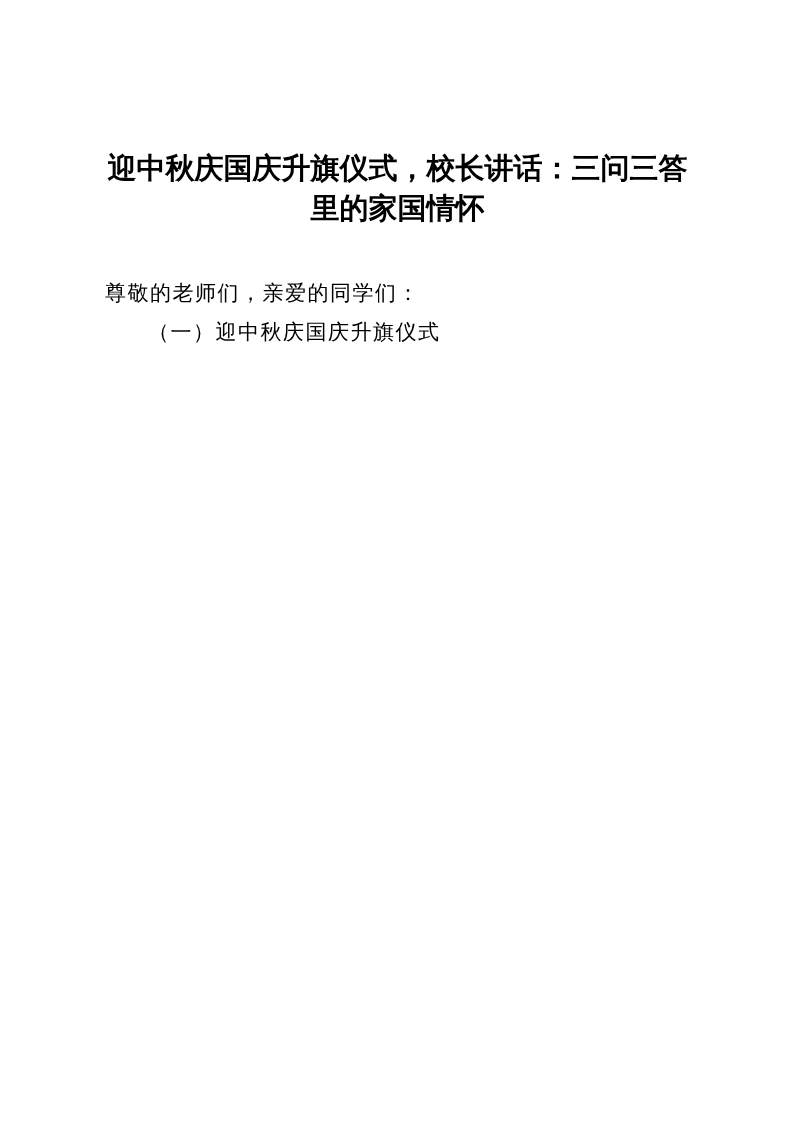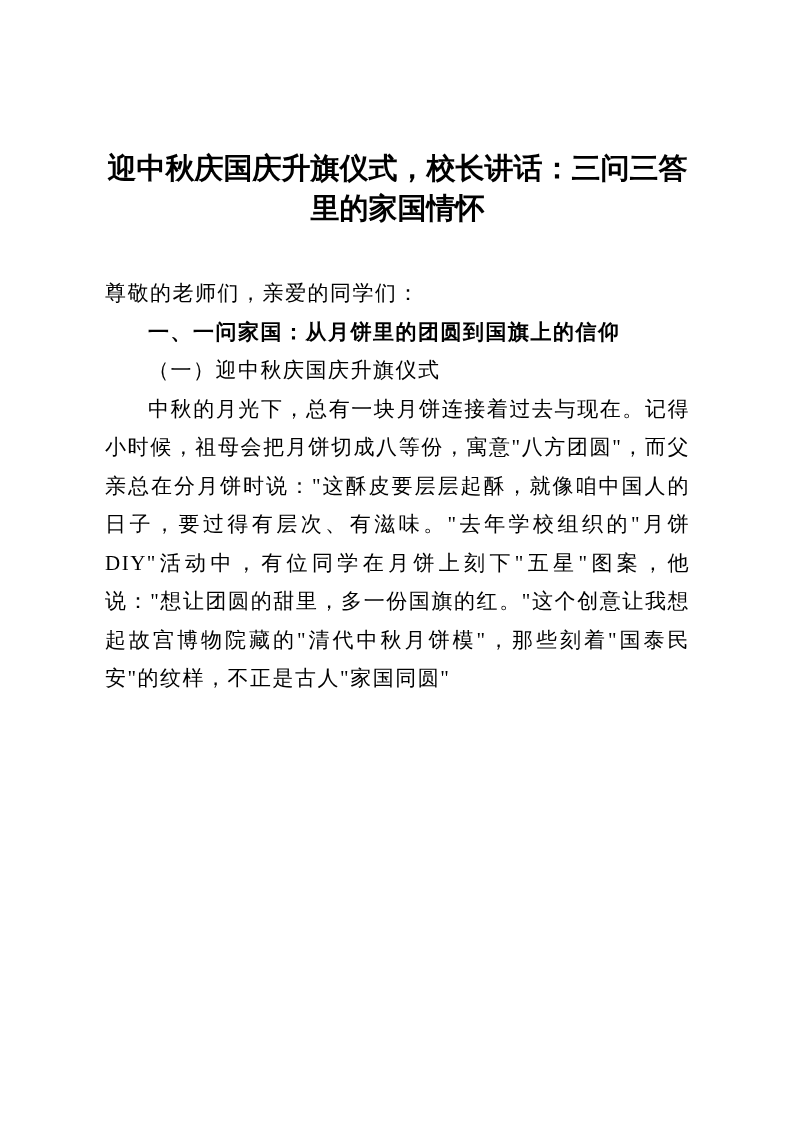--- a/index.html
+++ b/index.html
@@ -49,19 +49,17 @@
 <body>
 
 <div class="page">
 
   <h1 class="doc-title">迎中秋庆国庆升旗仪式，校长讲话：三问三答里的家国情怀</h1>
 
   <p class="para">尊敬的老师们，亲爱的同学们：</p>
 
 
 
-  <p class="para indent heading-bold">一、一问家国：从月饼里的团圆到国旗上的信仰</p>
 
   <p class="para indent">（一）迎中秋庆国庆升旗仪式</p>
 
-  <p class="para indent">中秋的月光下，总有一块月饼连接着过去与现在。记得小时候，祖母会把月饼切成八等份，寓意"八方团圆"，而父亲总在分月饼时说："这酥皮要层层起酥，就像咱中国人的日子，要过得有层次、有滋味。"去年学校组织的"月饼 DIY"活动中，有位同学在月饼上刻下"五星"图案，他说："想让团圆的甜里，多一份国旗的红。"这个创意让我想起故宫博物院藏的"清代中秋月饼模"，那些刻着"国泰民安"的纹样，不正是古人"家国同圆"</p>
 
 </div>
 
 </body></html>

